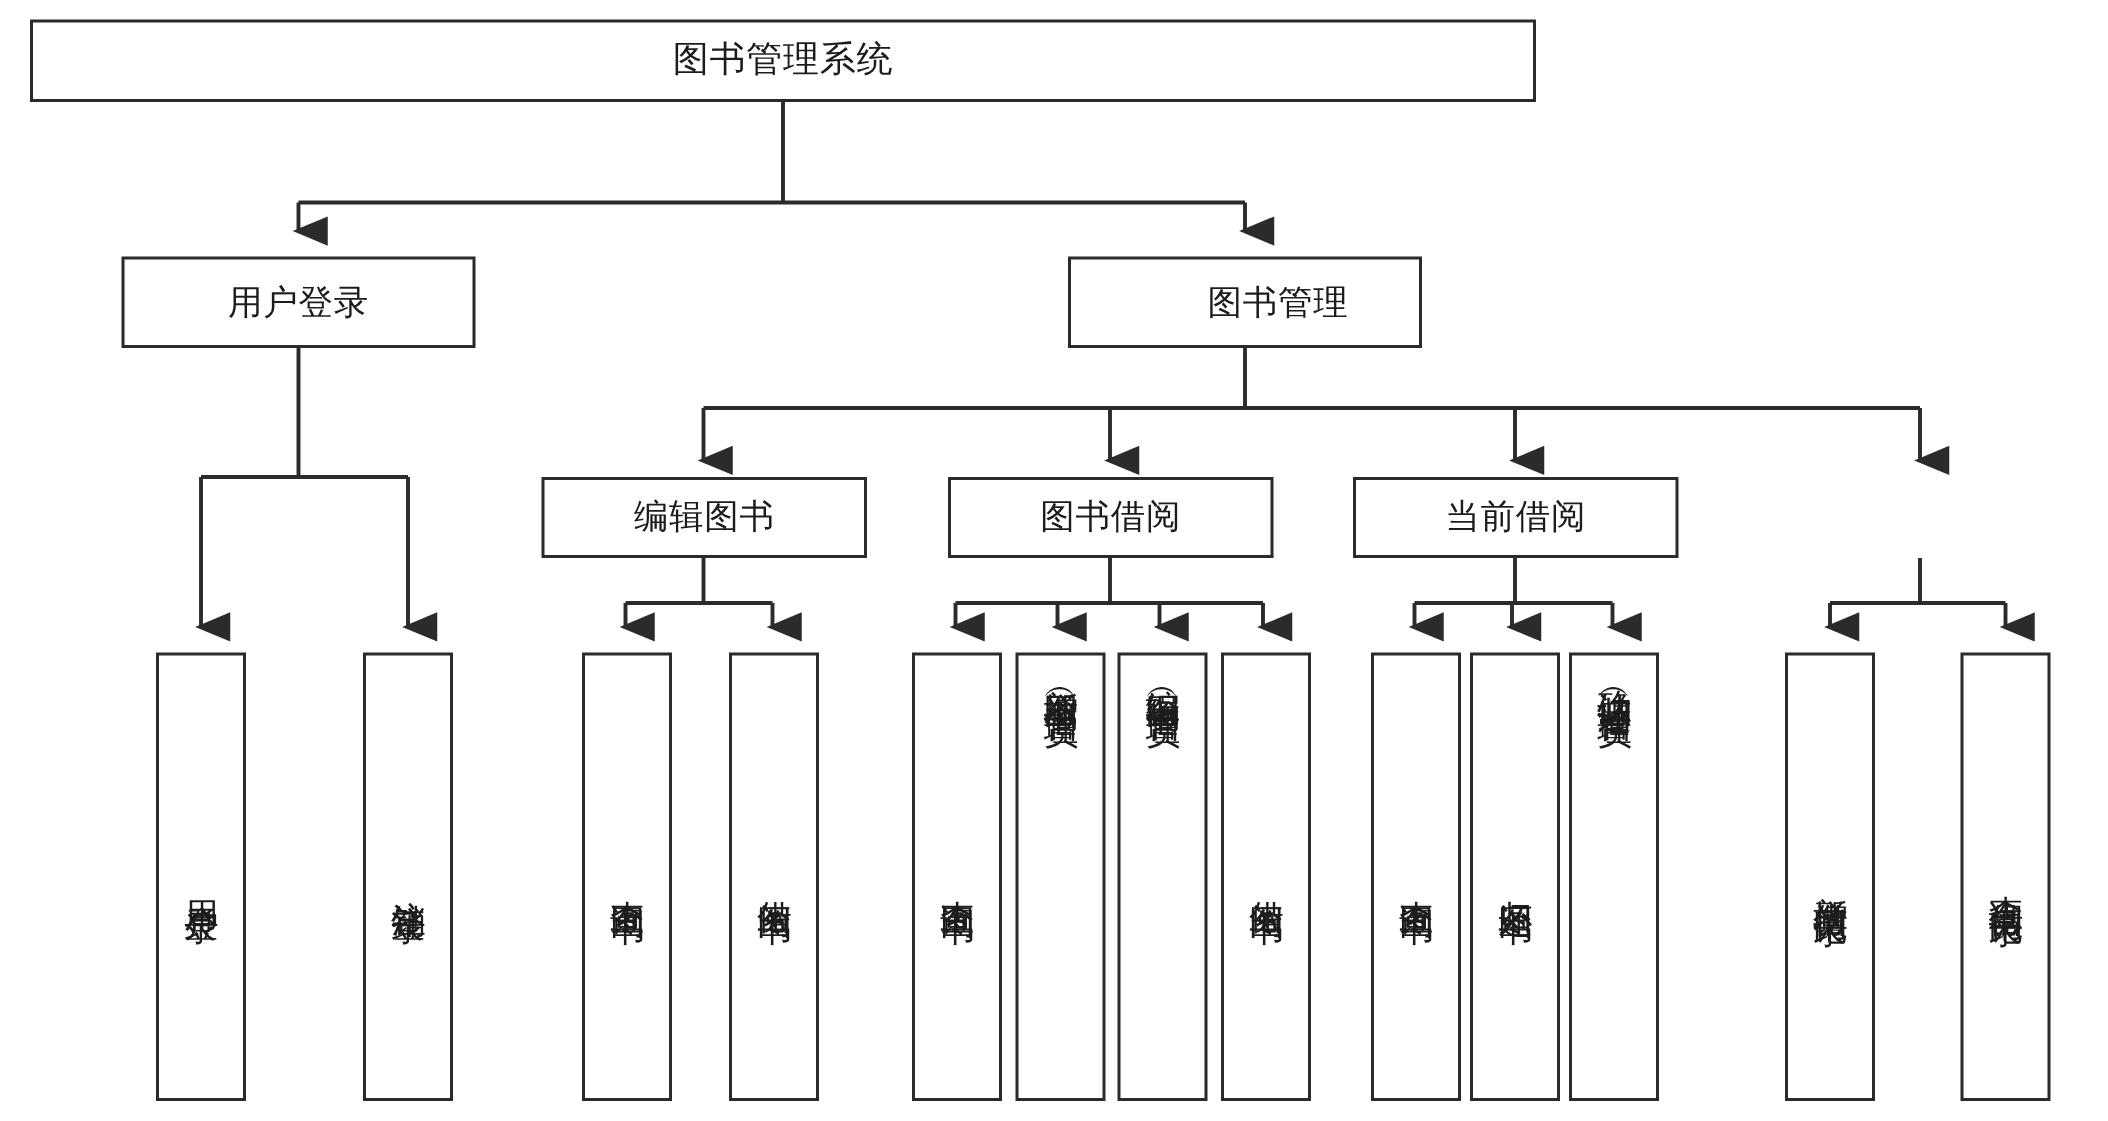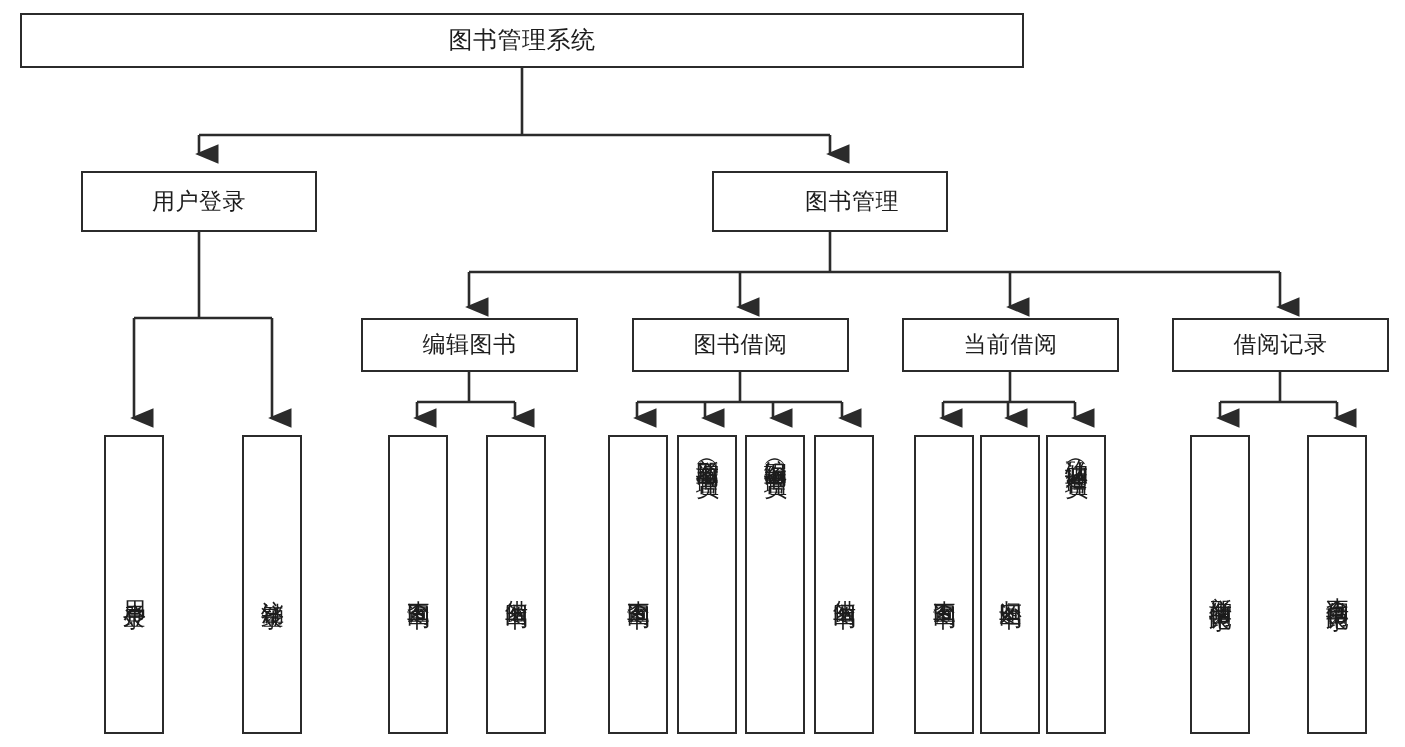--- a/index.html
+++ b/index.html
@@ -129,21 +129,20 @@
   </svg>
 
   <div class="node horiz root" style="left:20px; top:13px; width:1004px; height:55px;">图书管理系统</div>
 
   <div class="node horiz" style="left:81px; top:171px; width:236px; height:61px;">用户登录</div>
   <div class="node horiz" style="left:712px; top:171px; width:236px; height:61px;padding-left:44px;">图书管理</div>
 
   <div class="node horiz" style="left:361px; top:318px; width:217px; height:54px;">编辑图书</div>
   <div class="node horiz" style="left:632px; top:318px; width:217px; height:54px;">图书借阅</div>
   <div class="node horiz" style="left:902px; top:318px; width:217px; height:54px;">当前借阅</div>
-  <div class="node horiz" style="left:1172px; top:318px; width:217px; height:54px;">借阅记录</div>
 
   <div class="node vert" style="left:104px; top:435px; width:60px; height:299px;">
     <span class="vtext centered">用户登录</span>
   </div>
   <div class="node vert" style="left:242px; top:435px; width:60px; height:299px;">
     <span class="vtext centered">注销登录</span>
   </div>
 
   <div class="node vert" style="left:388px; top:435px; width:60px; height:299px;">
     <span class="vtext centered">查询图书</span>

